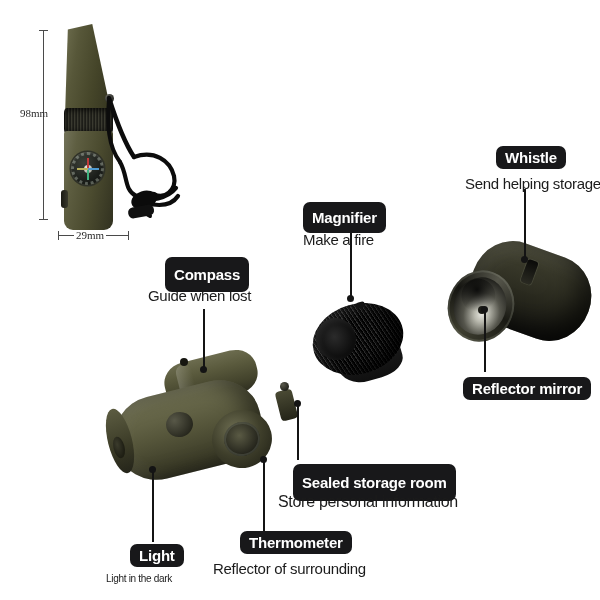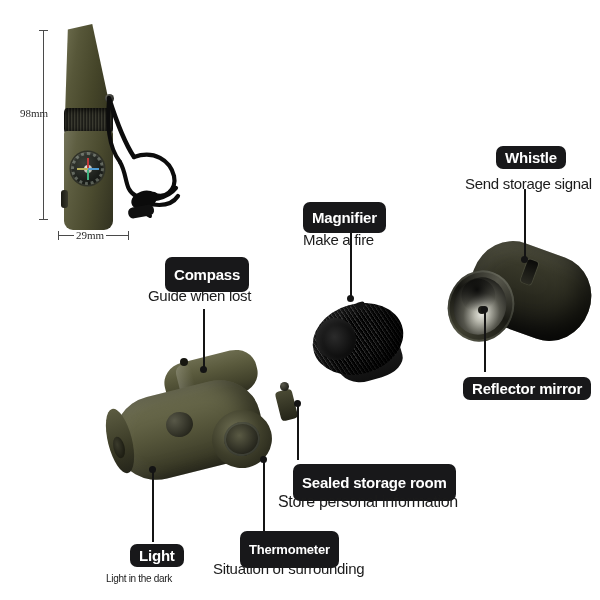--- a/index.html
+++ b/index.html
@@ -356,26 +356,26 @@
     <div class="leader-dot" style="left:149px; top:466px;"></div>
   </div>
 
   <div class="chip" style="left:165px; top:257px; height:35px; padding:0 9px; font-size:15px;">Compass</div>
   <div class="sub" style="left:148px; top:288px; font-size:15px;">Guide when lost</div>
 
   <div class="chip" style="left:303px; top:202px; height:23px; padding:4px 9px; font-size:15px;">Magnifier</div>
   <div class="sub" style="left:303px; top:232px; font-size:15px;">Make a fire</div>
 
   <div class="chip" style="left:496px; top:146px; height:23px; padding:0 9px; font-size:15px;">Whistle</div>
-  <div class="sub" style="left:465px; top:176px; font-size:15px;">Send storage signal</div>
+  <div class="sub" style="left:465px; top:176px; font-size:15px;">Send helping storage</div>
 
   <div class="chip" style="left:463px; top:377px; height:23px; padding:0 9px; font-size:15px;">Reflector mirror</div>
 
   <div class="chip" style="left:293px; top:464px; height:37px; padding:0 9px; font-size:15px;">Sealed storage room</div>
   <div class="sub" style="left:278px; top:494px; font-size:16px;">Store personal information</div>
 
-  <div class="chip" style="left:240px; top:531px; height:37px; padding:0 9px; font-size:13px;">Thermometer</div>
-  <div class="sub" style="left:213px; top:561px; font-size:15px;">Situation of surrounding</div>
+  <div class="chip" style="left:240px; top:531px; height:23px; padding:0 9px; font-size:15px;">Thermometer</div>
+  <div class="sub" style="left:213px; top:561px; font-size:15px;">Reflector of surrounding</div>
 
   <div class="chip" style="left:130px; top:544px; height:23px; padding:0 9px; font-size:15px;">Light</div>
   <div class="sub" style="left:106px; top:574px; font-size:10px;">Light in the dark</div>
 
 </div>
 
 </body></html>

